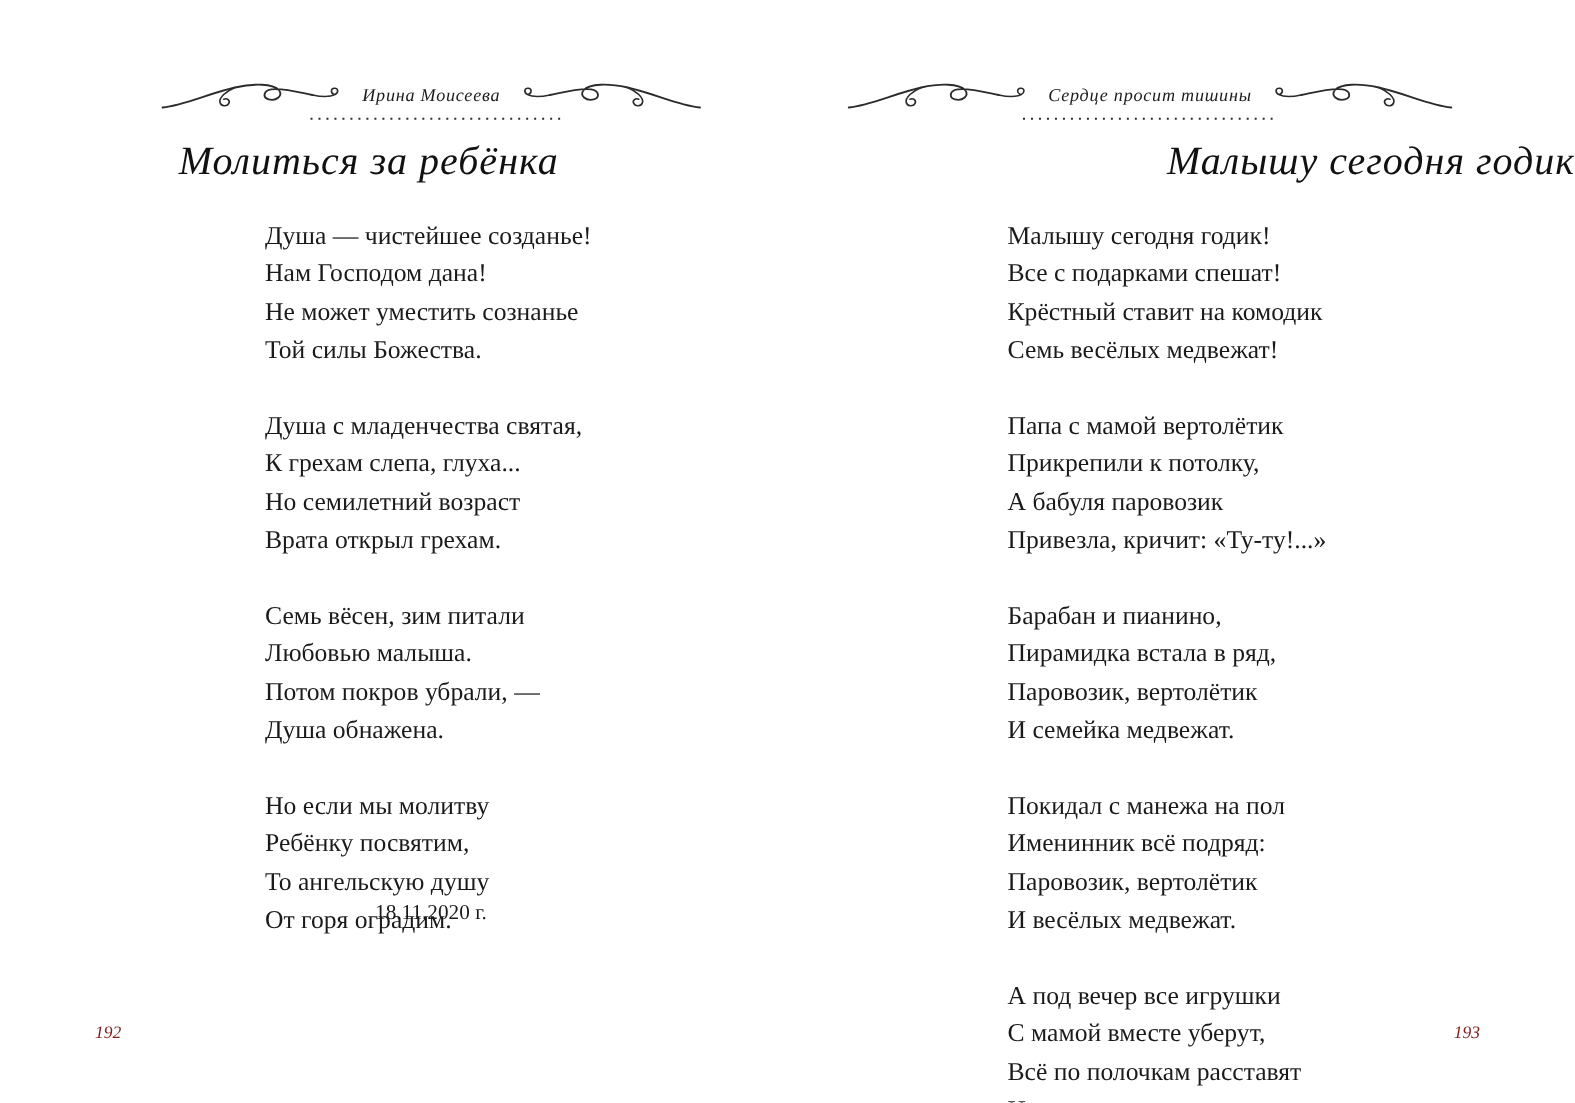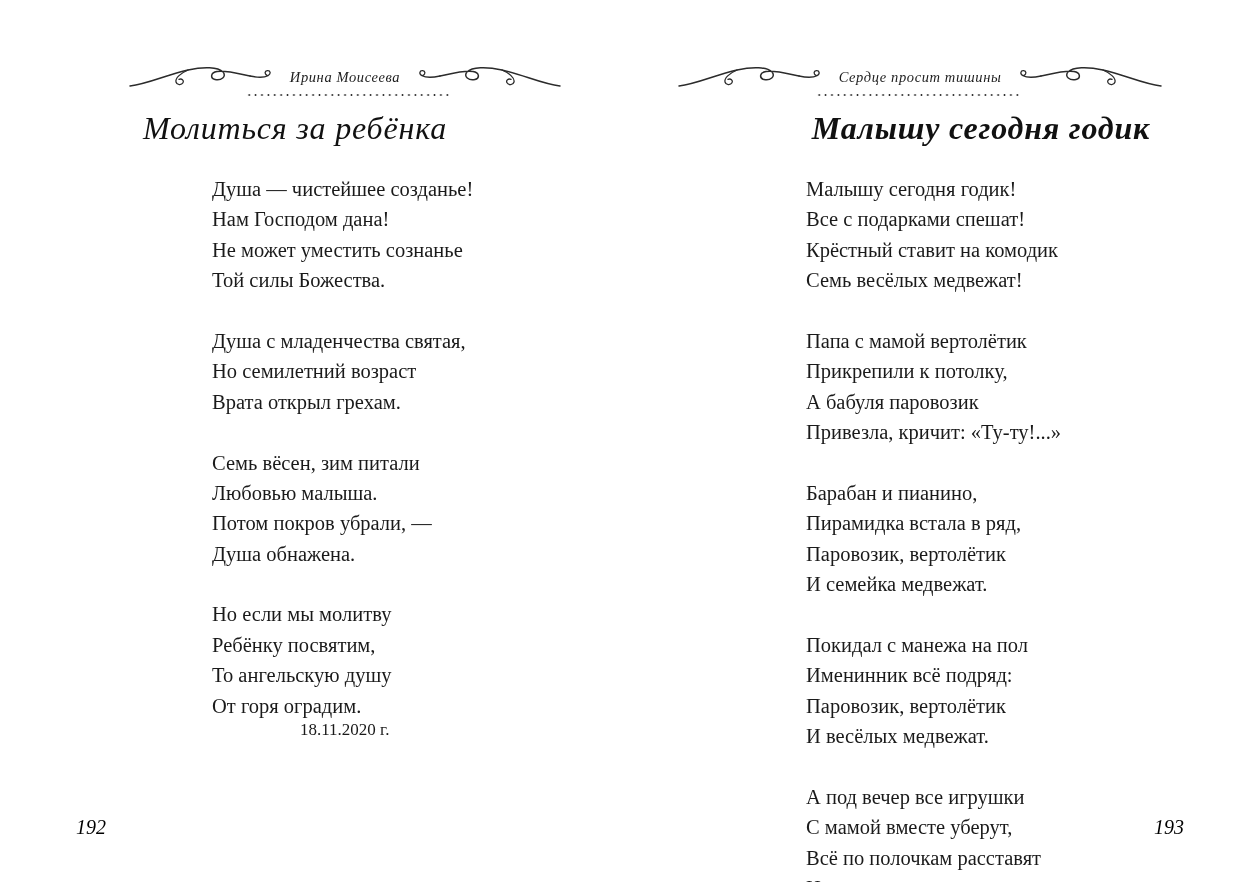--- a/index.html
+++ b/index.html
@@ -82,21 +82,21 @@
     font-family: "Liberation Serif", "DejaVu Serif", serif;
     font-style: italic;
     font-size: 32px;
     letter-spacing: 0.8px;
     color: #111111;
     white-space: nowrap;
     line-height: 46px;
     padding-left: 48px;
   }
   .page-left .poem-title  { left: 0; width: 630px; text-align: center; padding-right: 88px; box-sizing: border-box; }
-  .page-right .poem-title { left: 0; width: 630px; text-align: center; padding-left: 72px; box-sizing: border-box; font-weight: bold; }
+  .page-right .poem-title { left: 0; width: 630px; text-align: right; padding-left: 72px; box-sizing: border-box; }
 
   
   .poem-body {
     position: absolute;
     font-size: 20.5px;
     line-height: 30.4px;
     color: #1a1a1a;
     white-space: nowrap;
   }
   .page-left .poem-body  { left: 212px; top: 174px; }
@@ -117,22 +117,22 @@
     line-height: 28px;
     color: #1a1a1a;
     white-space: nowrap;
   }
 
   
   .folio {
     position: absolute;
     top: 816px;
     font-style: italic;
-    font-size: 20px;
-    color: #000000;
+    font-size: 14px;
+    color: #7f1d1d;
     line-height: 22px;
   }
   .folio-left  { left: 76px;  text-align: left;  width: 80px; }
   .folio-right { right: 76px; text-align: right; width: 80px; }
 </style>
 </head>
 <body>
 
 <div class="spread">
 
@@ -164,20 +164,21 @@
 
     <div class="poem-body">
       <div class="stanza">
         <span class="verse-line">Душа — чистейшее созданье!</span>
         <span class="verse-line">Нам Господом дана!</span>
         <span class="verse-line">Не может уместить сознанье</span>
         <span class="verse-line">Той силы Божества.</span>
       </div>
       <div class="stanza">
         <span class="verse-line">Душа с младенчества святая,</span>
+        <span class="verse-line">К грехам слепа, глуха...</span>
         <span class="verse-line">Но семилетний возраст</span>
         <span class="verse-line">Врата открыл грехам.</span>
       </div>
       <div class="stanza">
         <span class="verse-line">Семь вёсен, зим питали</span>
         <span class="verse-line">Любовью малыша.</span>
         <span class="verse-line">Потом покров убрали, —</span>
         <span class="verse-line">Душа обнажена.</span>
       </div>
       <div class="stanza">

